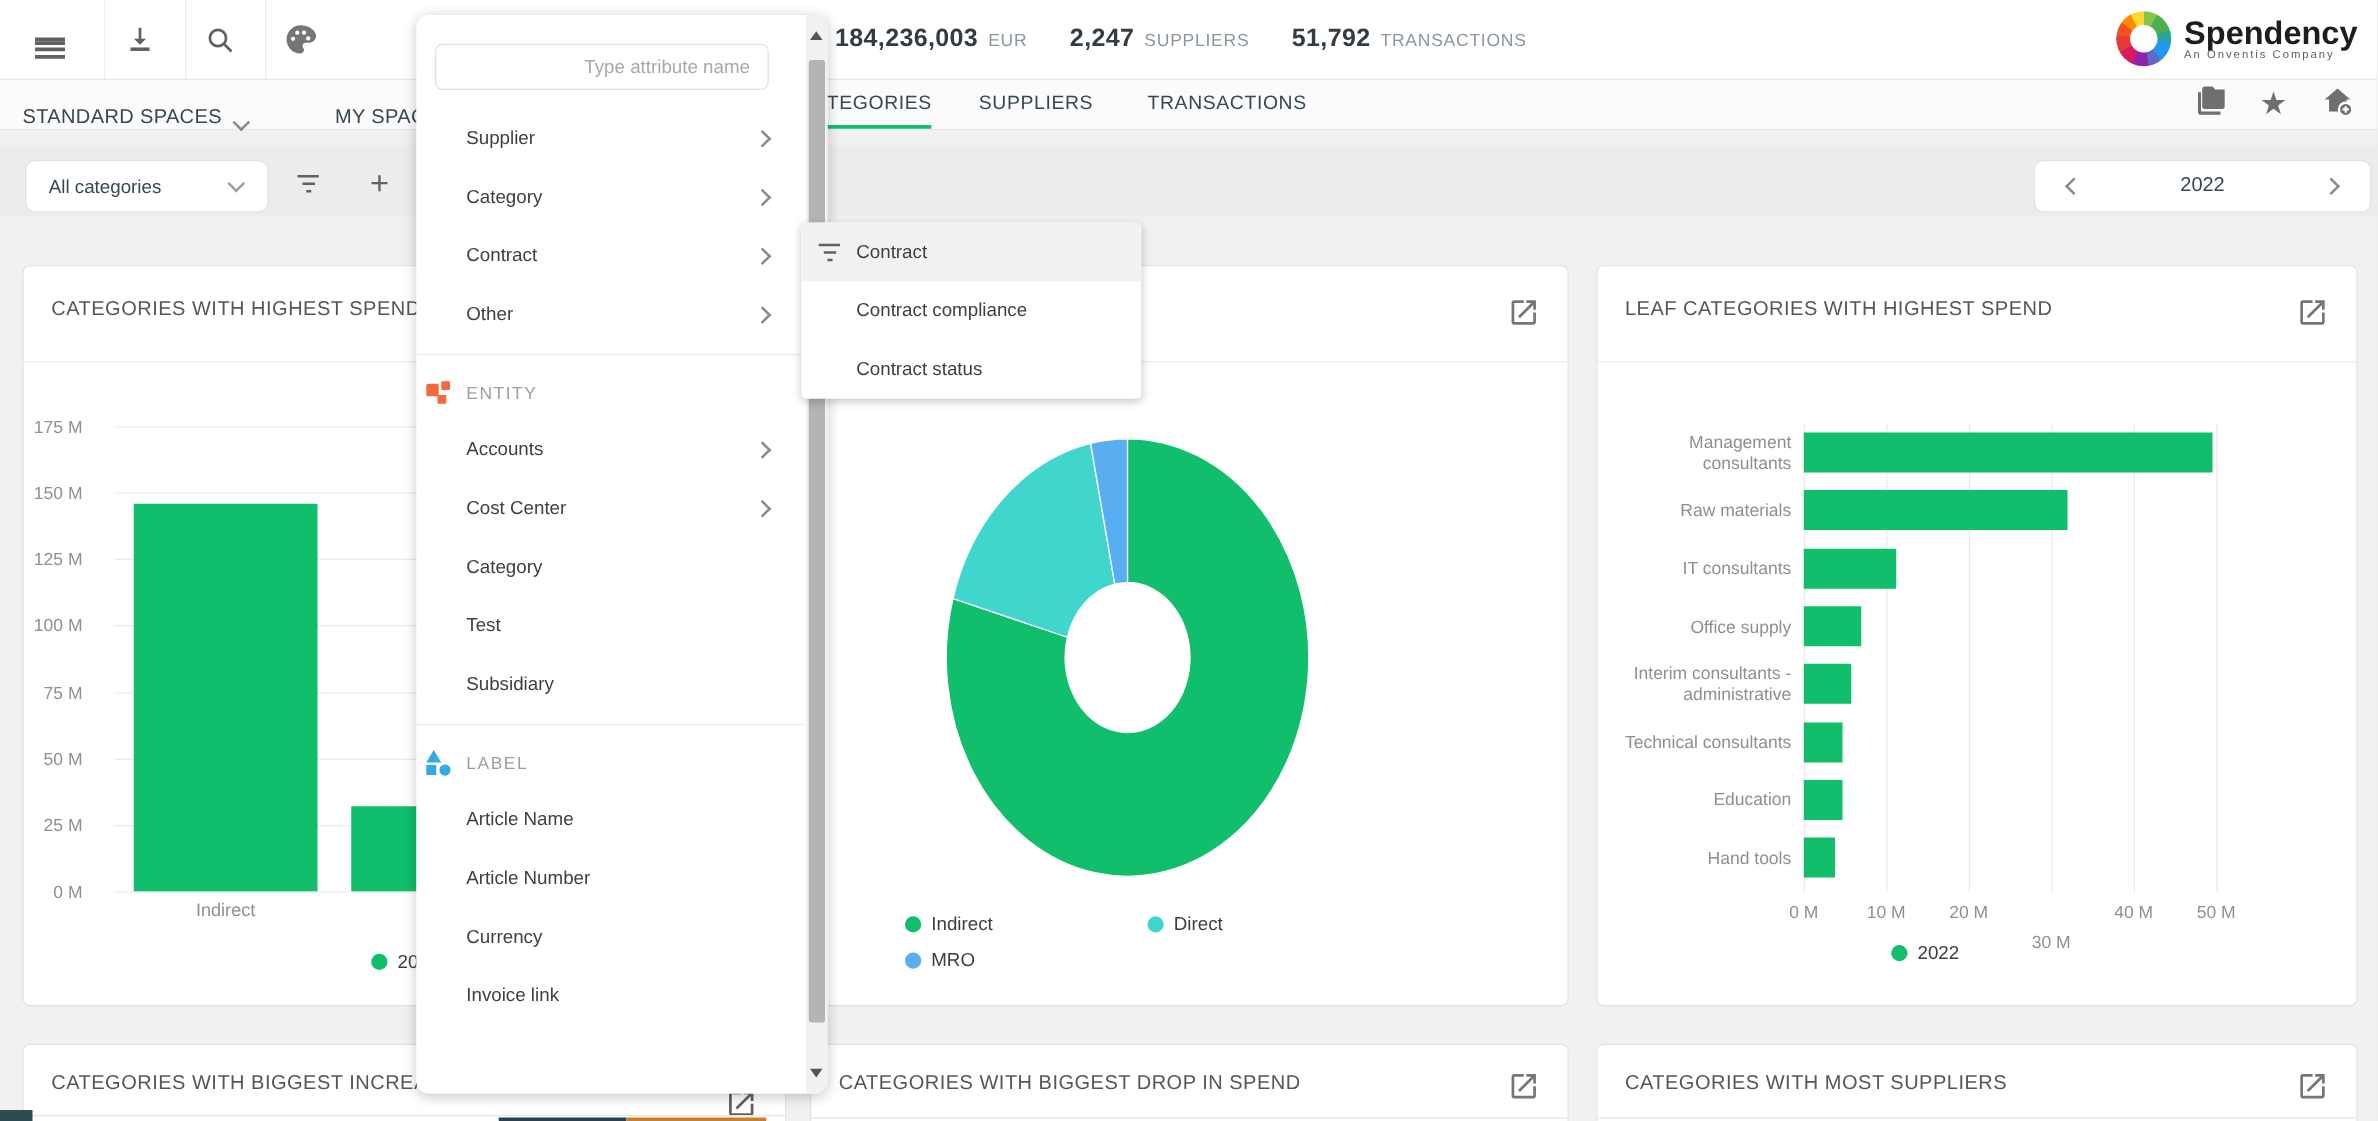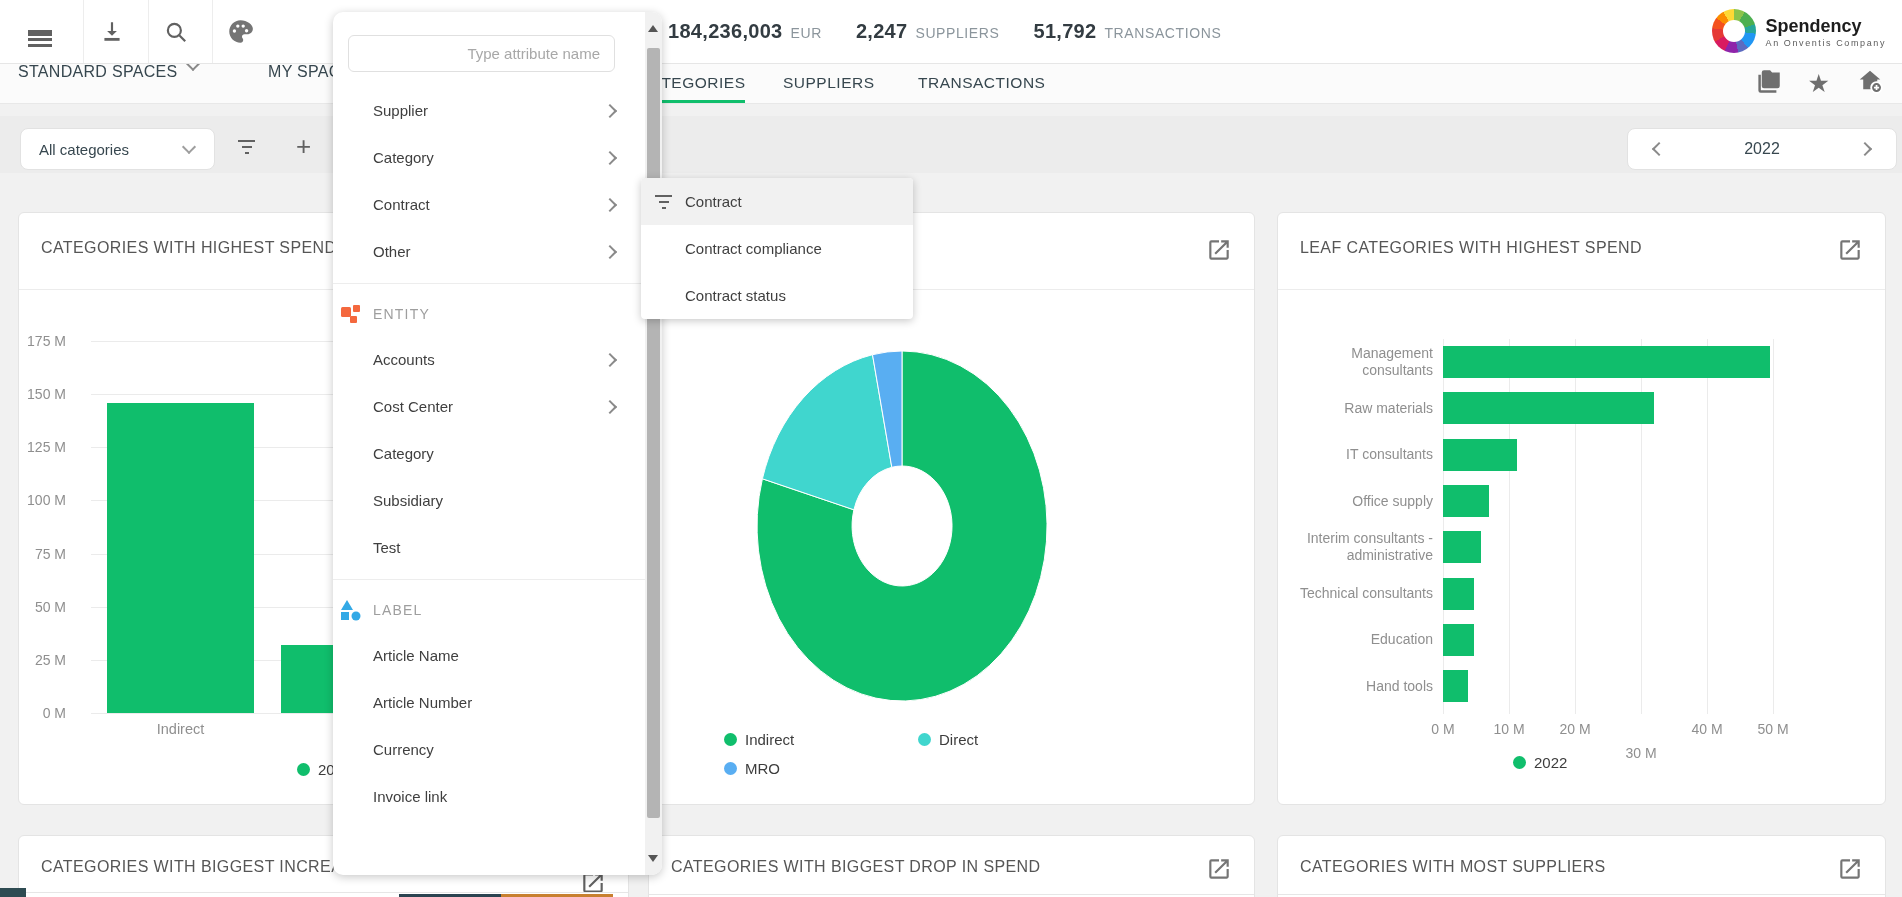--- a/index.html
+++ b/index.html
@@ -13,26 +13,26 @@
   .tb-icon{position:absolute;top:0;height:63px;display:flex;align-items:center;justify-content:center;cursor:pointer;}
   .burger div{width:24px;height:3px;background:#616161;margin:2.5px 0;}
   #stats{position:absolute;left:668px;top:0;height:63px;display:flex;align-items:center;gap:34px;}
   .stat{display:flex;align-items:baseline;gap:8px;}
   .stat-value{font-size:20px;font-weight:bold;color:#333c42;letter-spacing:.3px;}
   .stat-unit{font-size:14px;color:#8b959c;letter-spacing:.6px;}
   .logo{position:absolute;right:16px;top:9px;display:flex;align-items:center;gap:10px;}
   .logo-ring{width:44px;height:44px;border-radius:50%;position:relative;
     background:conic-gradient(#8BC34A 0 8%,#4CAF50 8% 20%,#26A69A 20% 27%,#2196F3 27% 39%,#5C6BC0 39% 47%,#8E24AA 47% 57%,#D81B60 57% 67%,#E53935 67% 77%,#F4511E 77% 85%,#FB8C00 85% 92%,#FDD835 92% 100%);}
   .logo-ring::after{content:"";position:absolute;left:11px;top:11px;width:22px;height:22px;border-radius:50%;background:#fff;}
-  .logo-name{font-size:18px;font-weight:bold;color:#1d1d1d;line-height:24px;}
+  .logo-name{font-size:26px;font-weight:bold;color:#1d1d1d;line-height:24px;}
   .logo-tagline{font-size:9px;color:#5c5c5c;letter-spacing:1.6px;}
 
   
   .spacesbar{position:absolute;left:0;top:63px;width:1902px;height:40px;background:#fbfbfb;border-bottom:1px solid #e8e8e8;z-index:4;}
-  .space-sel{position:absolute;top:0;height:40px;display:flex;align-items:flex-start;gap:10px;font-size:16px;color:#37474f;letter-spacing:.3px;cursor:pointer;}
+  .space-sel{position:absolute;top:0;height:40px;display:flex;align-items:flex-end;gap:10px;font-size:16px;color:#37474f;letter-spacing:.3px;cursor:pointer;}
   .tab{position:absolute;top:0;height:40px;line-height:40px;font-size:15.5px;color:#37474f;letter-spacing:.5px;cursor:pointer;}
   .tab.active::after{content:"";position:absolute;left:0;right:0;bottom:0;height:3px;background:#10BE6C;}
   .sb-icons{position:absolute;right:18px;top:0;height:40px;display:flex;align-items:center;gap:26px;}
   .star-glyph{font-size:25px;color:#6f6f6f;line-height:25px;}
 
   
   .filterbar{position:absolute;left:0;top:116px;width:1902px;height:57px;background:#ececec;z-index:3;padding-left:47px;}
   .pill{position:absolute;background:#fff;border:1px solid #e2e2e2;border-radius:8px;height:40px;top:12px;display:flex;align-items:center;cursor:pointer;}
   .pill-label{font-size:15px;color:#37474f;}
 
@@ -369,24 +369,24 @@
           <span class="chev right"></span>
         </div>
         <div class="p-row">
           <span>Cost Center</span>
           <span class="chev right"></span>
         </div>
         <div class="p-row">
           <span>Category</span>
         </div>
         <div class="p-row">
+          <span>Test</span>
+        </div>
+        <div class="p-row">
           <span>Subsidiary</span>
-        </div>
-        <div class="p-row">
-          <span>Test</span>
         </div>
         <div class="p-divider"></div>
         <div class="p-head">
           <svg width="22" height="22" viewBox="0 0 22 22">
             <polygon points="7,1 13,11 1,11" fill="#33A9E6"></polygon>
             <rect x="1" y="13" width="8" height="8" fill="#33A9E6"></rect>
             <circle cx="16" cy="17" r="4.5" fill="#33A9E6"></circle>
           </svg>
           <span>LABEL</span>
         </div>

